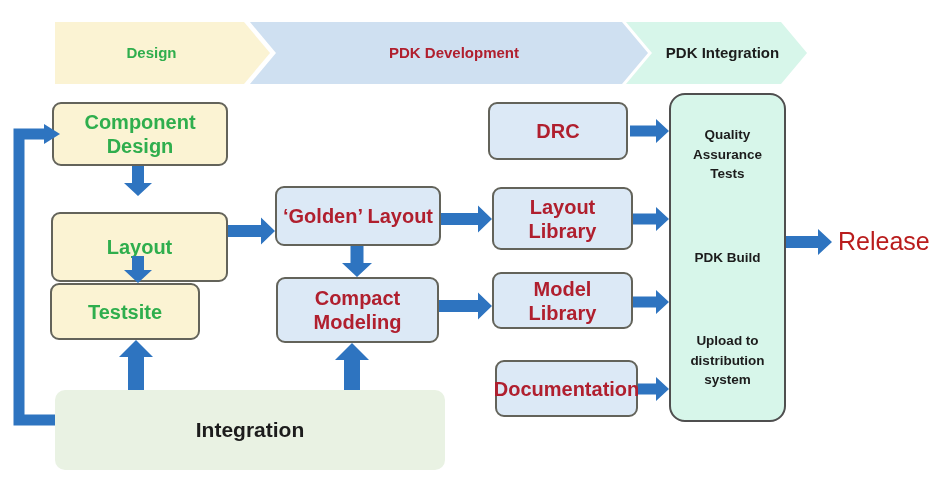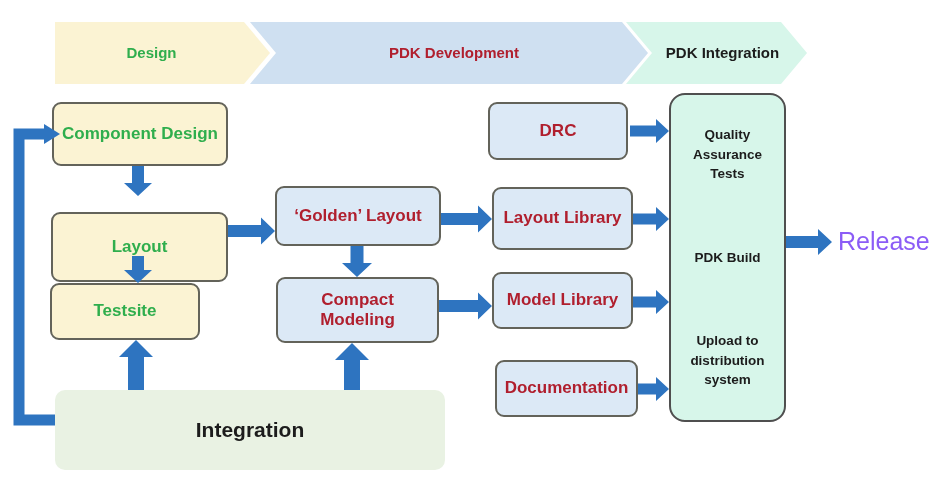--- a/index.html
+++ b/index.html
@@ -20,21 +20,21 @@
   .chev-notch { clip-path: polygon(0 0, calc(100% - 26px) 0, 100% 50%, calc(100% - 26px) 100%, 0 100%, 26px 50%); }
   #chev-design   { left:55px;  width:215px; background:var(--cream-fill);       color:var(--green-text); padding-right:22px; }
   #chev-pdk-dev  { left:250px; width:398px; background:var(--banner-blue-fill); color:var(--red-text);   padding:0 22px 0 32px; }
   #chev-pdk-int  { left:626px; width:181px; background:var(--mint-fill);        color:var(--black-text); padding:0 26px 0 38px; }
 
   
   .node {
     position:absolute; box-sizing:border-box;
     border:2px solid #63635a; border-radius:9px;
     display:flex; align-items:center; justify-content:center; text-align:center;
-    font-weight:bold; font-size:17px; line-height:1.2; padding:2px 6px;
+    font-weight:bold; font-size:20px; line-height:1.2; padding:2px 6px;
   }
   .cream   { background:var(--cream-fill); color:var(--green-text); }
   .bluebox { background:var(--blue-fill);  color:var(--red-text); }
 
   #component-design { left:52px;  top:102px; width:176px; height:64px; }
   #layout           { left:51px;  top:212px; width:177px; height:70px; }
   #testsite         { left:50px;  top:283px; width:150px; height:57px; }
   #golden-layout    { left:275px; top:186px; width:166px; height:60px; }
   #compact-modeling { left:276px; top:277px; width:163px; height:66px; }
   #drc              { left:488px; top:102px; width:140px; height:58px; }
@@ -54,21 +54,21 @@
 
   #measurements {
     position:absolute; left:55px; top:390px; width:390px; height:80px;
     background:var(--measurements-fill); border-radius:10px;
     display:flex; align-items:center; justify-content:center;
     color:var(--black-text); font-weight:bold; font-size:21px;
   }
 
   #release {
     position:absolute; left:838px; top:227px;
-    color:#8b5cf6; font-size:25px; font-weight:normal;
+    color:#b91c1c; font-size:25px; font-weight:normal;
   }
 
   #arrows { position:absolute; left:0; top:0; pointer-events:none; }
 </style>
 </head>
 <body>
 
 <div id="canvas">
 
   <div class="chev chev-first" id="chev-design">

